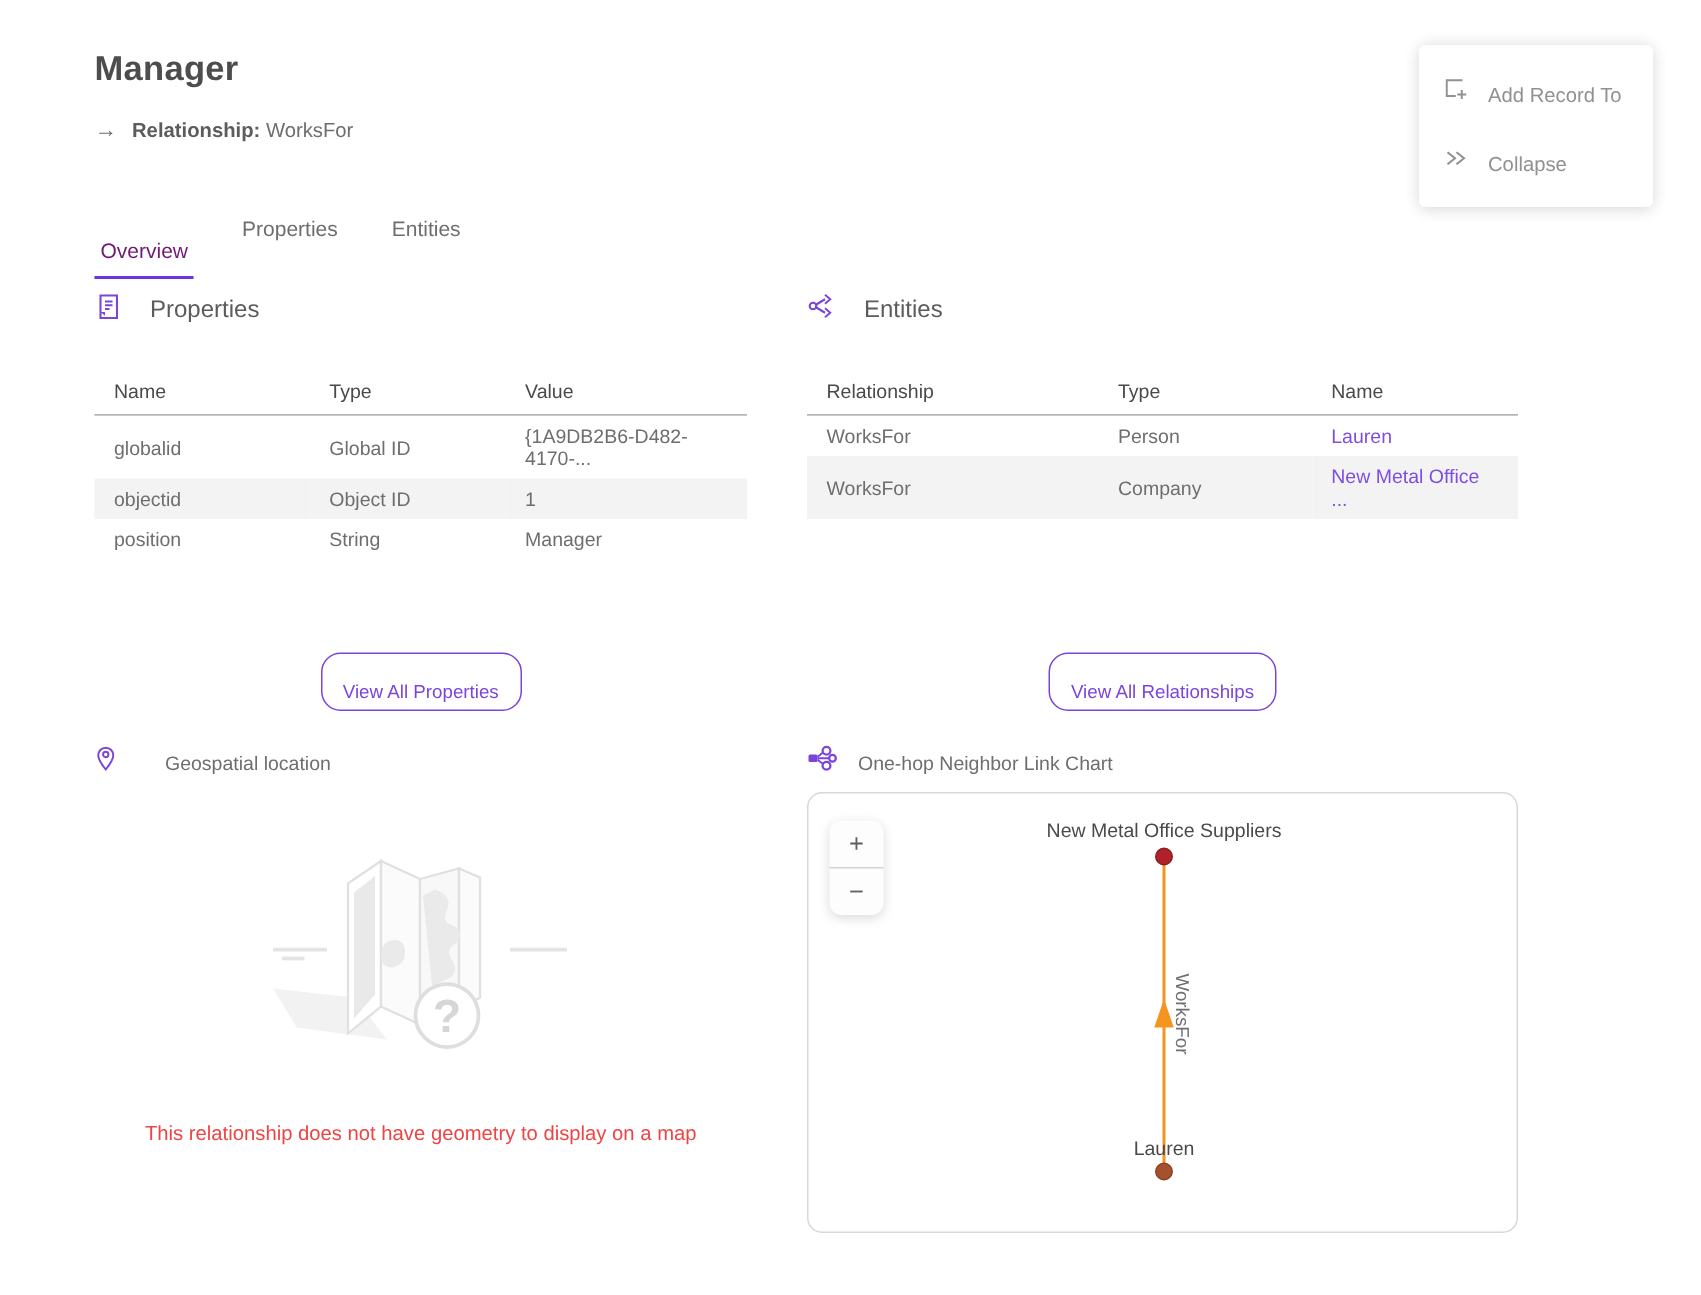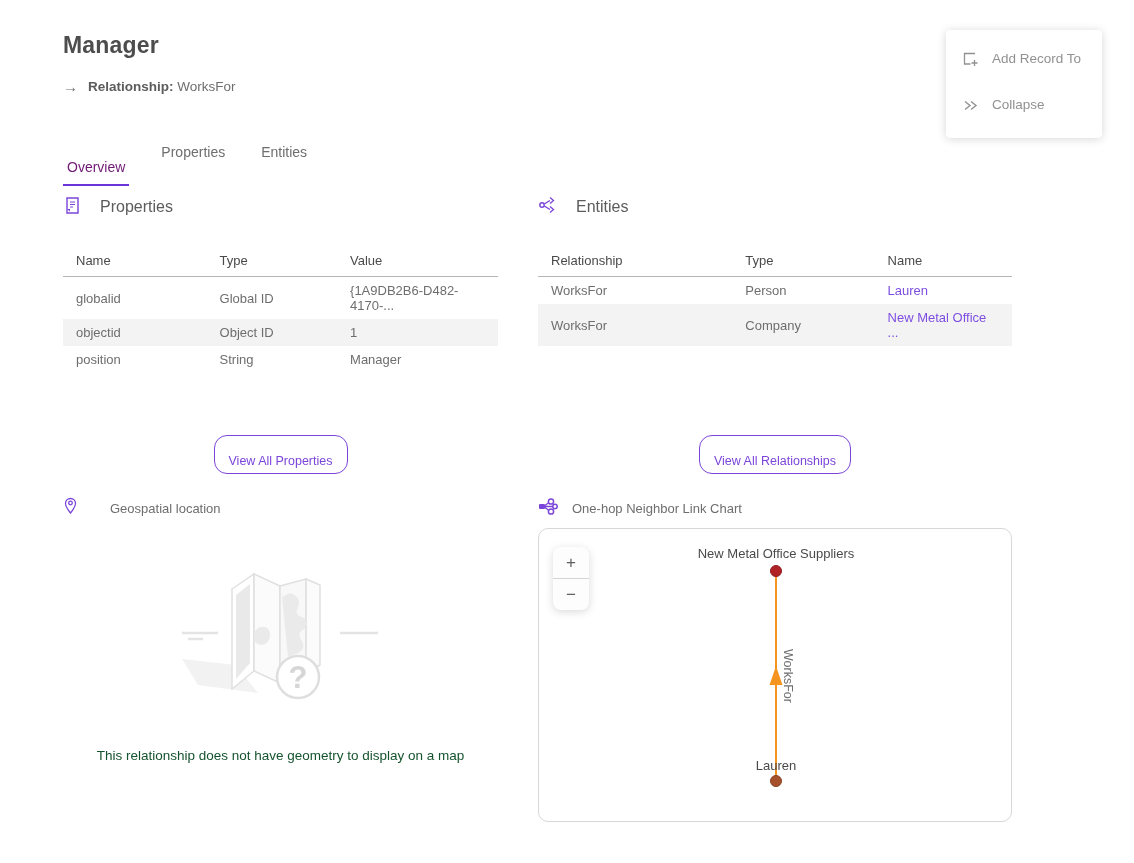--- a/index.html
+++ b/index.html
@@ -11,21 +11,21 @@
     font-weight: 700; color: #4d4d4d; letter-spacing: .2px; }
   .subtitle { position: absolute; left: 63px; top: 78px; font-size: 13.5px;
     color: #6e6e6e; display: flex; align-items: center; gap: 10px; }
   .subtitle .arrow { font-size: 15px; color: #6e6e6e; }
   .subtitle b { color: #5c5c5c; font-weight: 700; }
 
   
   .context-menu { position: absolute; left: 946px; top: 30px; width: 156px;
     background: #fff; border-radius: 4px; padding: 8px 0;
     box-shadow: 0 1px 10px rgba(0,0,0,0.16); }
-  .menu-item { display: flex; align-items: flex-start; gap: 13px; padding: 13px 16px;
+  .menu-item { display: flex; align-items: flex-end; gap: 13px; padding: 13px 16px;
     font-size: 13.5px; color: #919191; cursor: pointer; }
   .menu-item svg { flex: 0 0 auto; }
 
   
   .tabs { position: absolute; left: 63px; top: 144px; display: flex; gap: 28px; }
   .tab { font-size: 14px; color: #6e6e6e; padding: 0 4px 9px 4px; cursor: pointer;
     border-bottom: 2.5px solid transparent; }
   .tab.active { color: #701a75; border-bottom-color: #6d35d8; margin-top: 15px; }
 
   
@@ -49,21 +49,21 @@
   .pill-btn { display: inline-block; border: 1px solid #7b45da; color: #7b45da;
     background: #fff; border-radius: 13px; padding: 18px 14px 5px 14px; font-size: 12.5px;
     cursor: pointer; font-family: inherit; }
 
   
   .geo-section  { position: absolute; left: 63px;  top: 498px; width: 435px; }
   .link-section { position: absolute; left: 538px; top: 498px; width: 474px; }
 
   .map-art { position: absolute; left: 140px; top: 556px; }
   .no-geom-msg { position: absolute; left: 63px; top: 748px; width: 435px;
-    text-align: center; font-size: 13.5px; color: #14532d; }
+    text-align: center; font-size: 13.5px; color: #ef4444; }
 
   .chart-card { position: absolute; left: 538px; top: 528px; width: 474px; height: 294px;
     border: 1px solid #d8d8d8; border-radius: 10px; background: #fff; }
   .zoom-controls { position: absolute; left: 14px; top: 18px; width: 36px;
     background: #fdfdfd; border-radius: 8px; box-shadow: 0 2px 8px rgba(0,0,0,0.15); }
   .zoom-btn { width: 100%; height: 31px; display: flex; align-items: center;
     justify-content: center; font-size: 17px; color: #5f5f5f; cursor: pointer;
     background: transparent; border: none; font-family: inherit; }
   .zoom-divider { height: 1px; background: #d4d4d4; }
   .chart-svg { position: absolute; left: 0; top: 0; }

